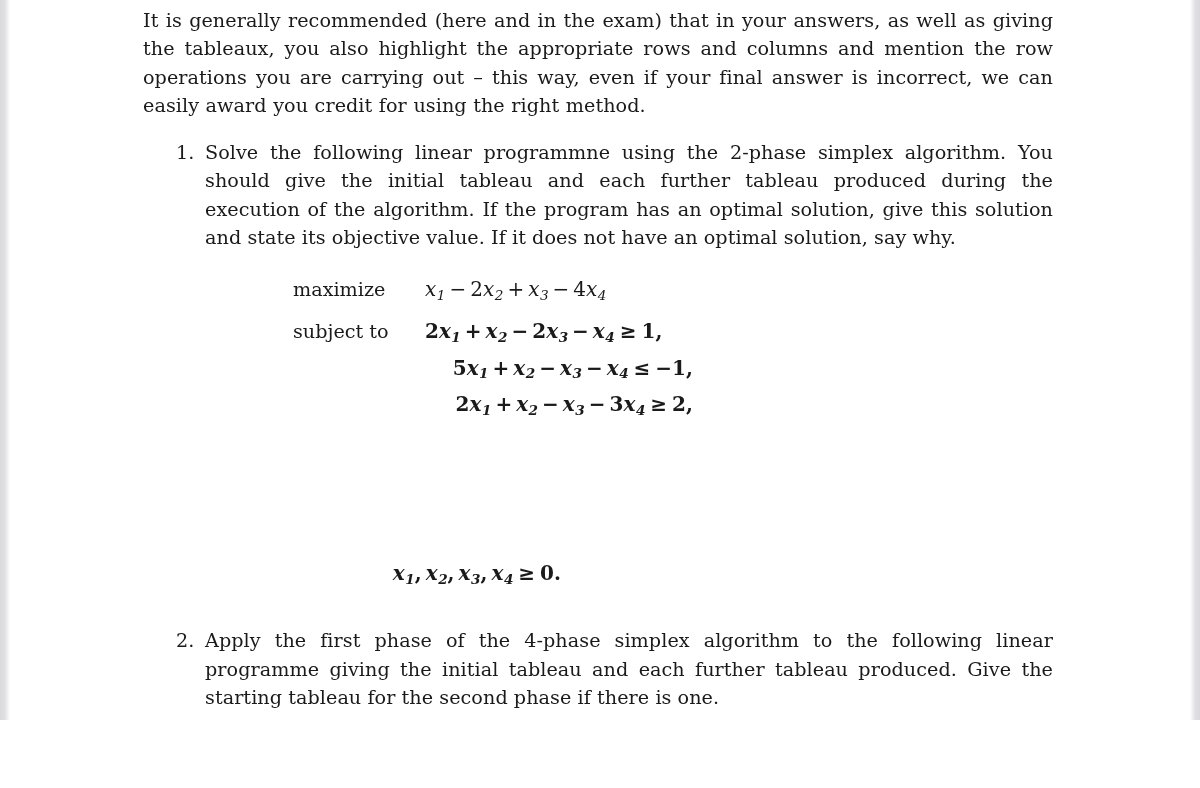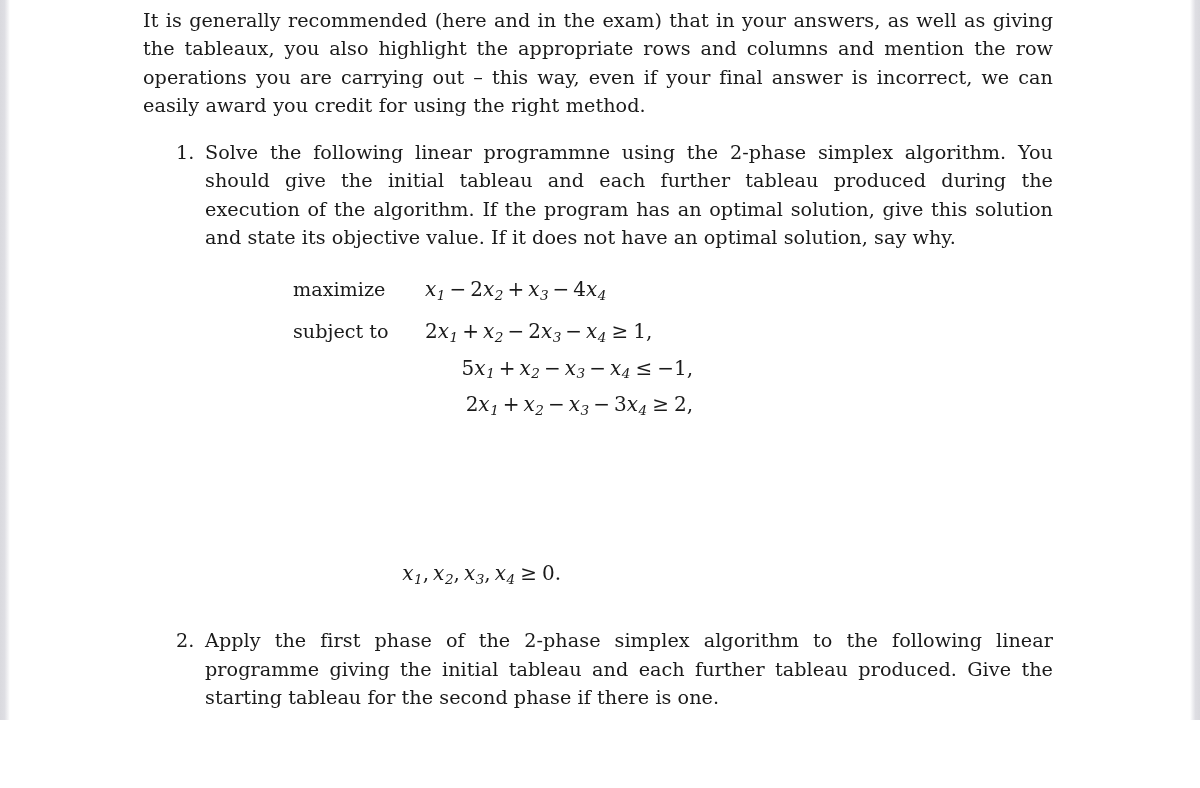--- a/index.html
+++ b/index.html
@@ -97,21 +97,21 @@
   }
   .block1 .mlabel { width: 132px; }
   .block2 .mlabel { width: 120px; }
 
   .mexpr {
     font-size: 20px;
     white-space: nowrap;
     font-style: normal;
   }
   
-  .block1 .mexpr-wrap { width: 268px; }
+  .block1 .mexpr-wrap { width: 268px; font-weight: bold; }
   .block2 .mexpr-wrap { width: 222px; }
   .mexpr-wrap { display: block; }
   .mexpr-left  { text-align: left; }
   .mexpr-right { text-align: right; }
 
   .math-row.constraint { margin-bottom: 11px; }
   .constraint-stack { margin-top: 11px; }
   .constraint-stack .crow {
     display: flex;
     margin-bottom: 11px;
@@ -190,21 +190,21 @@
               <span class="v">x<span class="sb">1</span></span>, <span class="v">x<span class="sb">2</span></span>, <span class="v">x<span class="sb">3</span></span>, <span class="v">x<span class="sb">4</span></span><span class="rel">≥</span>0.
             </span>
           </span>
         </div>
       </div>
 
     </div>
 
     <div class="problem" style="margin-top:40px;">
       <span class="problem-marker">2.</span>
-      <p class="problem-body">Apply the first phase of the 2-phase simplex algorithm to the following linear programme giving the initial tableau and each further tableau produced. Give the starting tableau for the second phase if there is one.</p>
+      <p class="problem-body">Apply the first phase of the 4-phase simplex algorithm to the following linear programme giving the initial tableau and each further tableau produced. Give the starting tableau for the second phase if there is one.</p>
     </div>
 
     <div class="math-block block2">
 
       <div class="math-row">
         <span class="mlabel">maximize</span>
         <span class="mexpr">
           2<span class="v">x<span class="sb">1</span></span><span class="op">+</span><span class="v">x<span class="sb">2</span></span><span class="op">+</span>3<span class="v">x<span class="sb">3</span></span>
         </span>
       </div>

